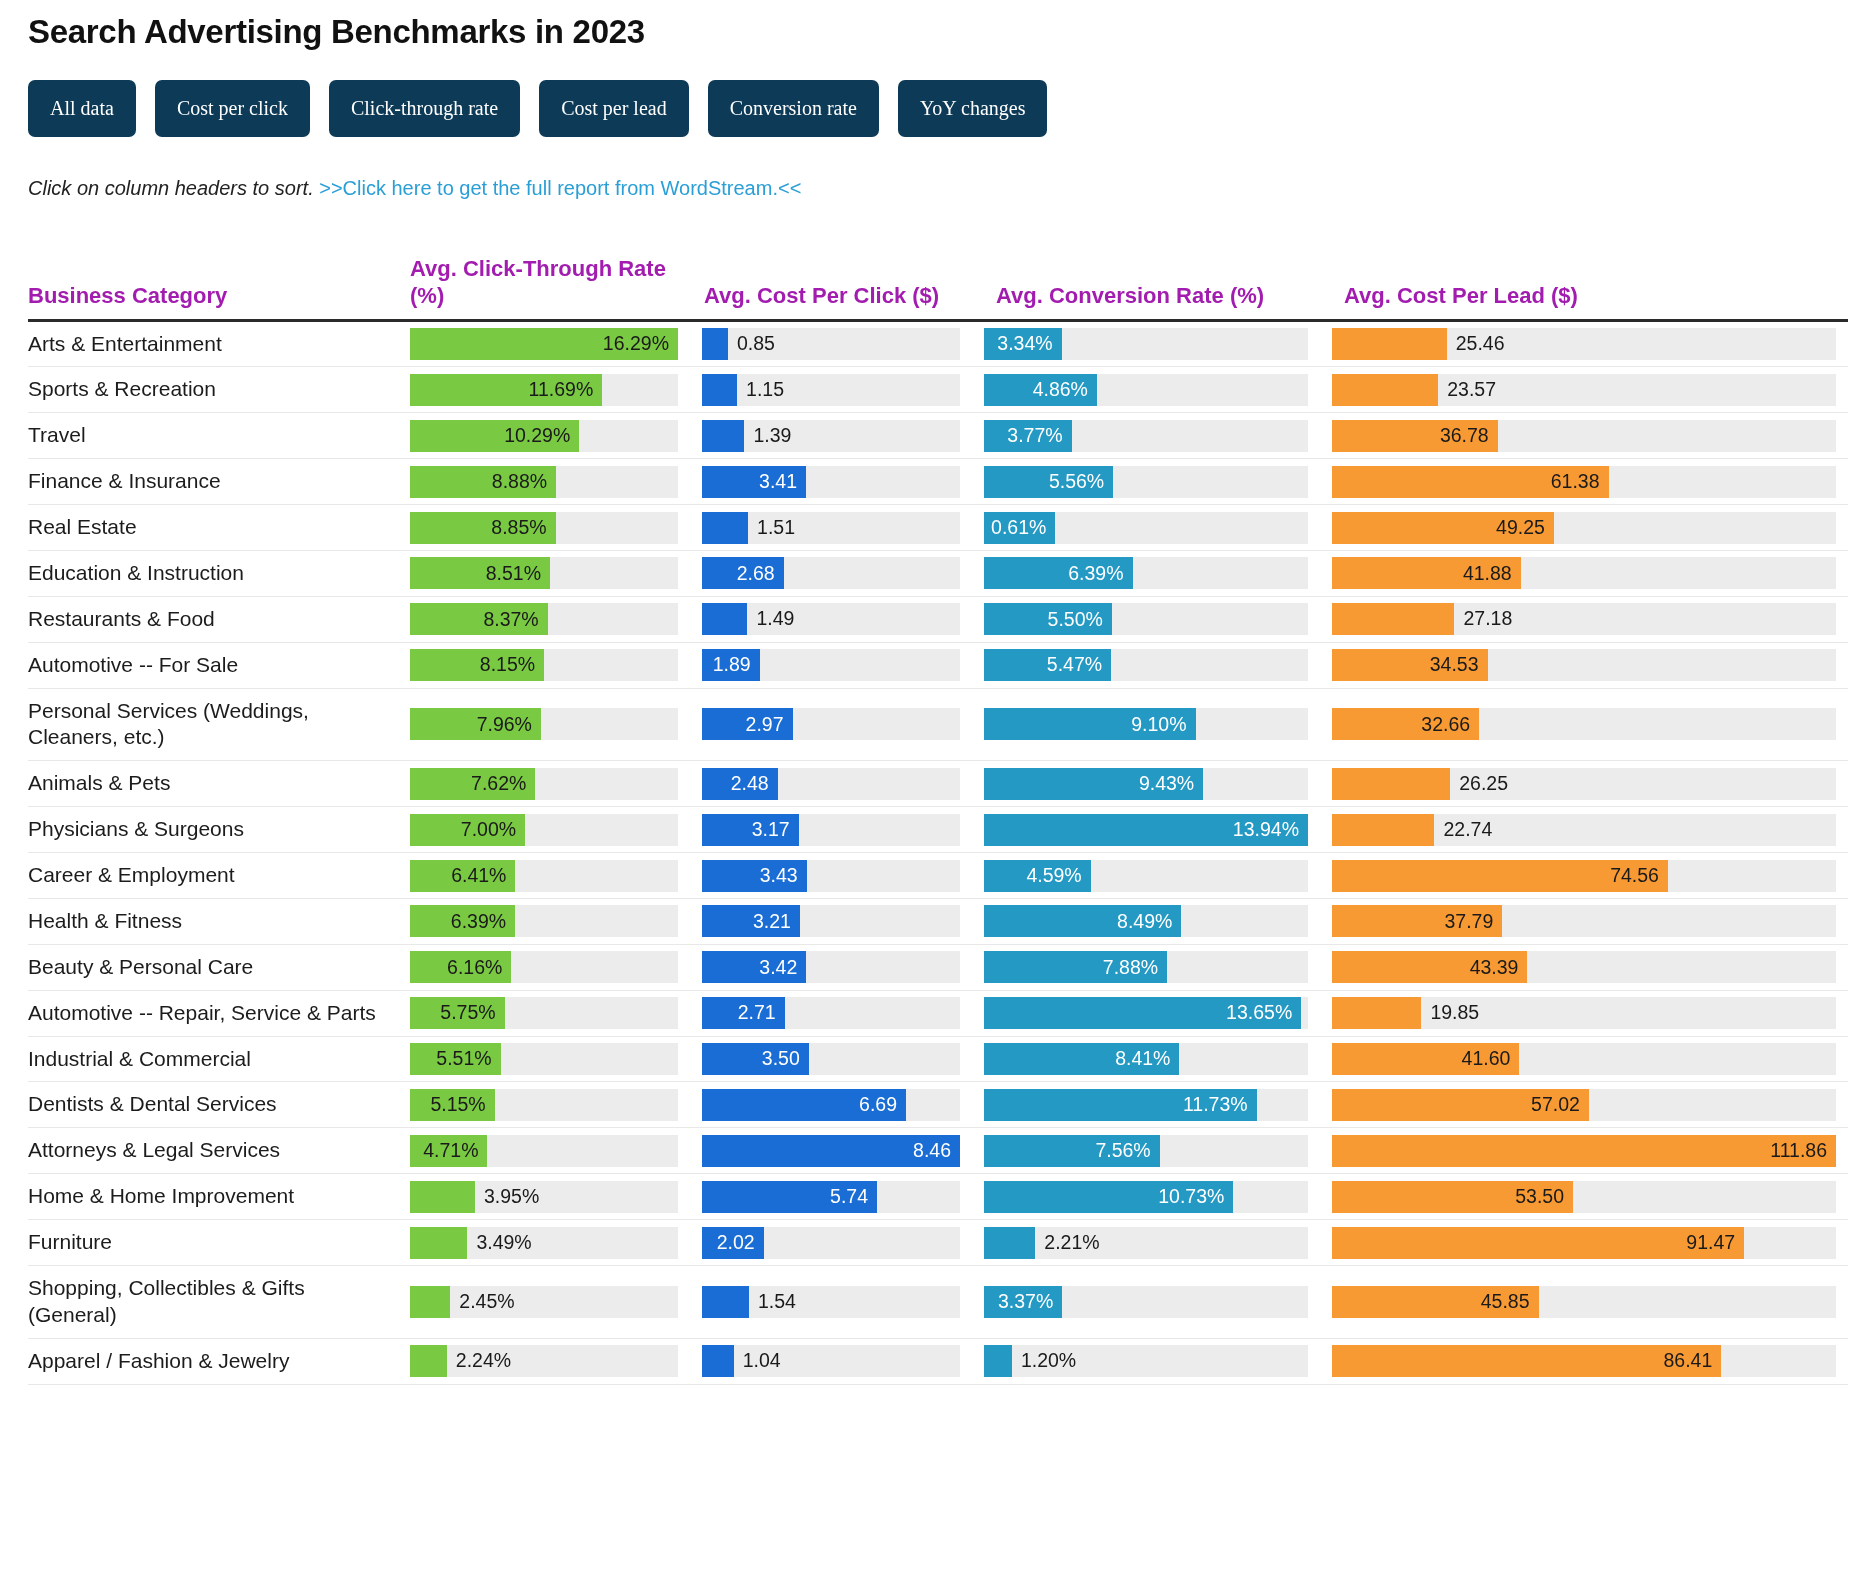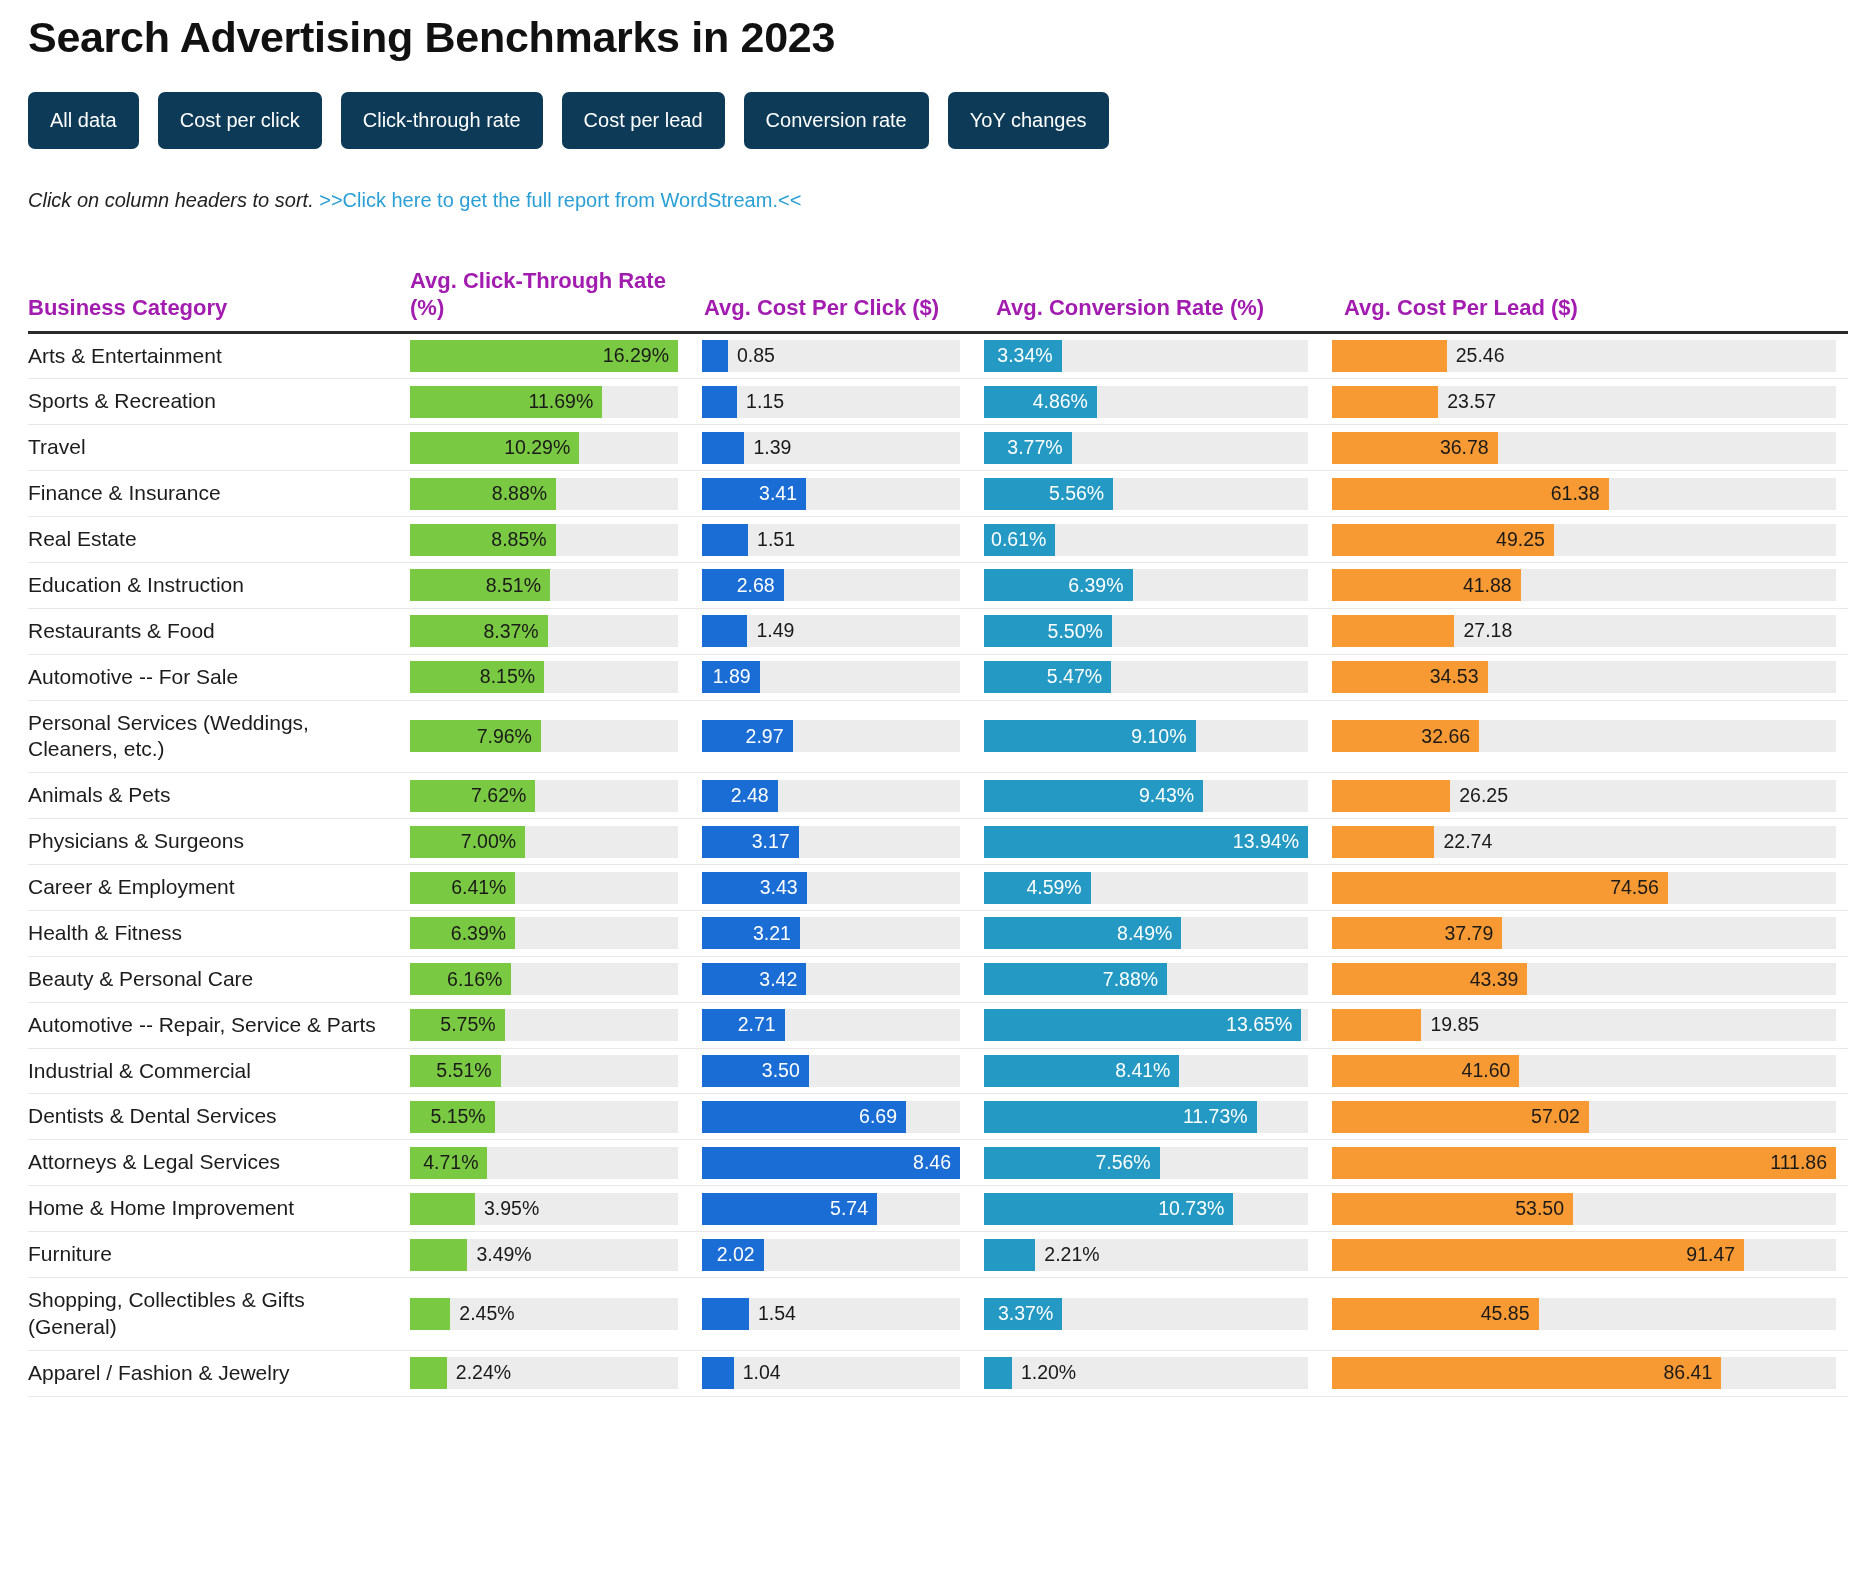--- a/index.html
+++ b/index.html
@@ -10,41 +10,41 @@
   }
   body {
     font-family: "Liberation Sans", sans-serif;
     color: #1a1a1a;
     -webkit-font-smoothing: antialiased;
   }
   .page { width: 1876px; padding: 0 28px 10px 28px; }
 
   
   .page-title {
-    font-size: 43px;
+    font-size: 33px;
     font-weight: bold;
     letter-spacing: -0.3px;
     color: #111111;
     margin: 12px 0 0 0;
     line-height: 1.2;
   }
 
   
   .filter-bar {
     display: flex;
     gap: 19px;
     margin-top: 28px;
     flex-wrap: nowrap;
   }
   .filter-btn {
     background: #0d3a56;
     color: #ffffff;
     border: none;
     border-radius: 7px;
-    font-family: Liberation Sans, sans-serif;
+    font-family: Liberation Serif, serif;
     font-size: 20px;
     line-height: 1;
     padding: 18px 22px 19px 22px;
     cursor: pointer;
     white-space: nowrap;
   }
 
   
   .hint-row {
     margin-top: 38px;

